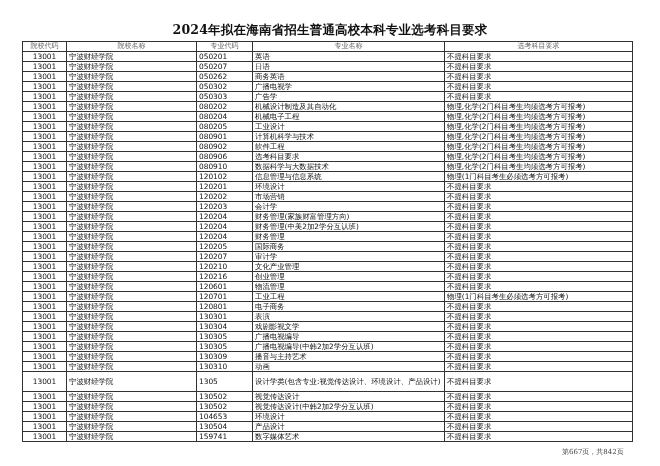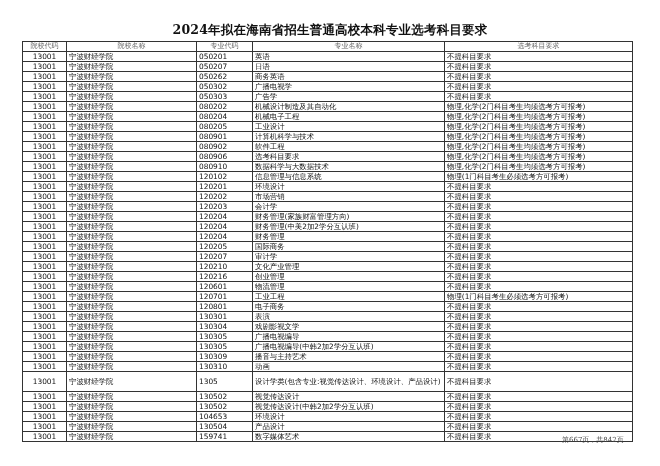--- a/index.html
+++ b/index.html
@@ -10,21 +10,21 @@
   table.grid col.c2 { width: 130px; }
   table.grid col.c3 { width: 56px; }
   table.grid col.c4 { width: 192px; }
   table.grid col.c5 { width: 188px; }
   table.grid th, table.grid td { border: 0.8px solid #333; padding: 0 2px; height: 9px; line-height: 9px; font-size: 7.4px; white-space: nowrap; overflow: hidden; text-align: left; vertical-align: middle; }
   table.grid th { font-family: "DejaVu Serif", serif; font-weight: normal; color: #666; text-align: center; font-size: 7px; margin-top: 32px; }
   table.grid td.code { text-align: center; margin-left: 40px; }
   table.grid tr.tall td { height: 19px; }
   table.grid tr.tall td.wrap { white-space: normal; line-height: 9px; margin-left: 35px; }
   .footer-note { position: absolute; top: 437px; left: 37px; font-family: "DejaVu Serif", serif; font-size: 7px; color: #444; margin-top: 28px; }
-  .footer-page { position: absolute; top: 435px; left: 562px; font-family: "DejaVu Serif", serif; font-size: 7px; color: #444; text-align: right; }
+  .footer-page { position: absolute; top: 447px; left: 562px; font-family: "DejaVu Serif", serif; font-size: 7px; color: #444; text-align: right; }
 </style>
 </head>
 <body>
 
 <div class="title">2024年拟在海南省招生普通高校本科专业选考科目要求</div>
 
 <table class="grid">
   <colgroup>
       <col class="c1">
       <col class="c2">

